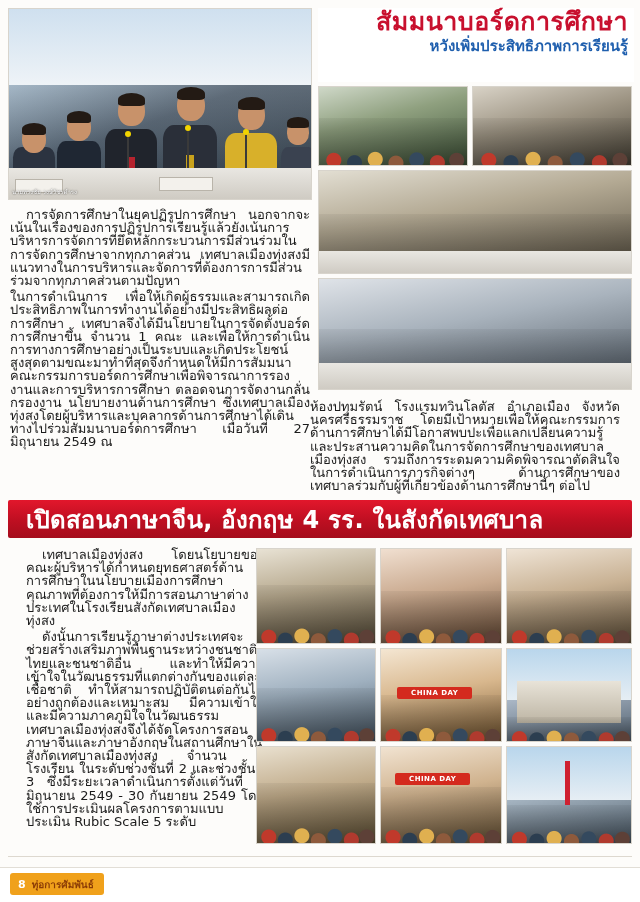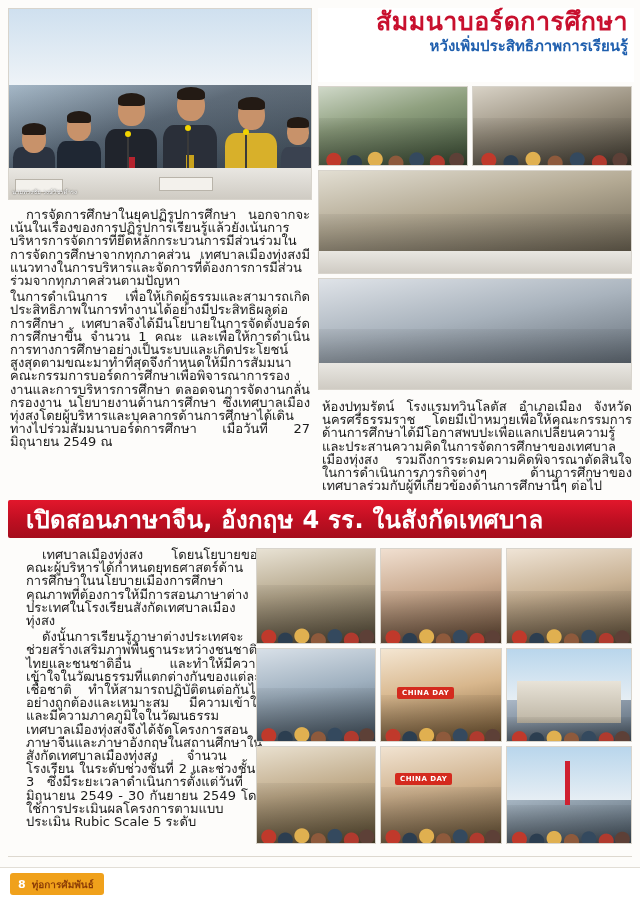--- a/index.html
+++ b/index.html
@@ -171,21 +171,21 @@
     line-height: 13.2px;
     color: #1b1b1b;
     text-align: justify;
     text-justify: inter-word;
   }
   .col p { margin: 0 0 3px 0; }
   .col .indent { text-indent: 16px; }
   .bold-blue { color: #17478f; font-weight: bold; }
 
   #col-a { left: 10px; top: 208px; width: 300px; }
-  #col-b { left: 322px; top: 400px; width: 310px; }
+  #col-b { left: 310px; top: 400px; width: 310px; }
   #col-c { left: 26px; top: 548px; width: 238px; }
 
   
   .footer {
     position: absolute;
     left: 0;
     bottom: 0;
     width: 640px;
     height: 34px;
     background: #ffffff;
@@ -250,21 +250,21 @@
     background: linear-gradient(170deg,#f1e3d1 0%,#d0b38f 45%,#715a3a 100%); }
   #photo-b9 { left: 506px; top: 746px; width: 126px; height: 98px;
     background: linear-gradient(170deg,#dde5ec 0%,#a6b5c2 45%,#4d5c69 100%); }
 
   .banner-chip {
     position: absolute;
     background: #d42a1e;
     color: #fff;
     font-size: 7px;
     font-weight: bold;
-    padding: 2px 5px;
+    padding: 2px 14px;
     border-radius: 2px;
     letter-spacing: 0.5px;
   }
   .crowd {
     position: absolute;
     left: 0; right: 0; bottom: 0;
     height: 48%;
     background:
       radial-gradient(circle at 10% 90%, #c0392b 0 7px, transparent 8px),
       radial-gradient(circle at 24% 95%, #2c3e50 0 7px, transparent 8px),

